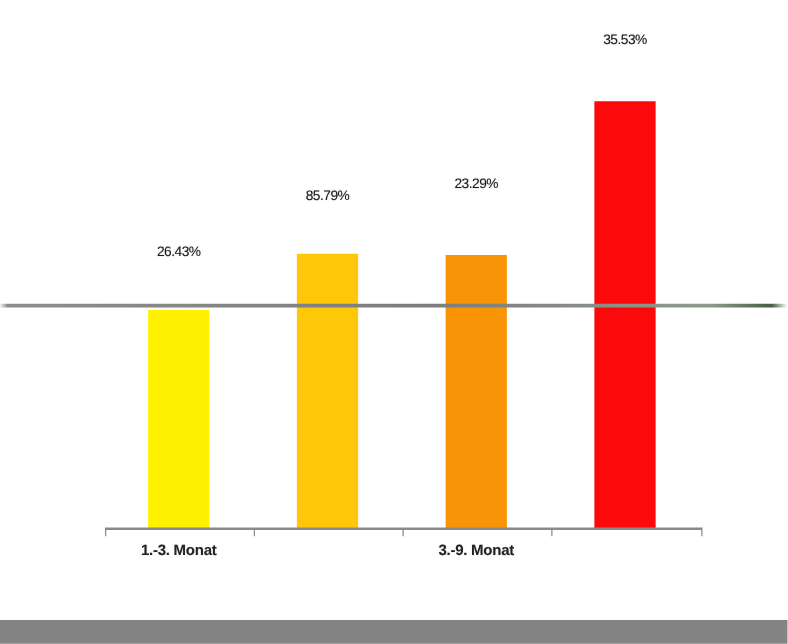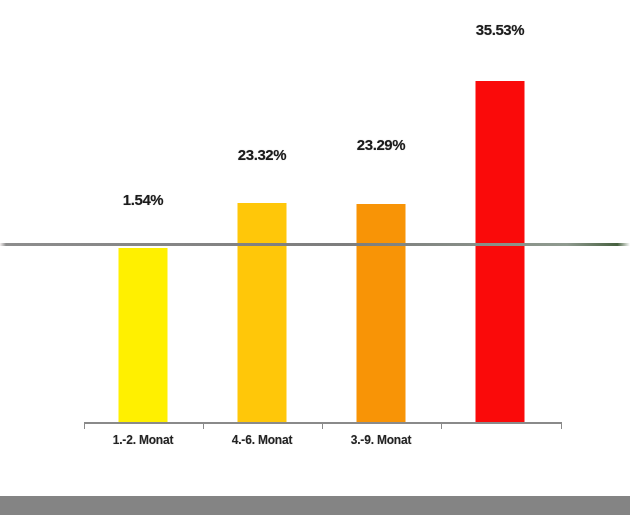--- a/index.html
+++ b/index.html
@@ -64,22 +64,22 @@
     transform: translateX(-50%);
     width: 49px;
   }
 
   .bar-value {
     position: absolute;
     left: 50%;
     transform: translateX(-50%);
     white-space: nowrap;
     font-family: "Liberation Sans", sans-serif;
-    font-size: 15px;
-    font-weight: bold;
+    font-size: 11px;
+    font-weight: normal;
     color: #1b1b1b;
     letter-spacing: -0.4px;
     text-shadow: 0 0 1px rgba(0,0,0,0.35);
   }
 
   
   #x-axis {
     position: absolute;
     left: 84px;
     top: 422px;
@@ -127,26 +127,26 @@
   }
 </style>
 </head>
 <body>
 
 <div id="chart-canvas">
 
   <div id="plot-area">
 
     <div class="bar-slot" style="left:0px;">
-      <div class="bar-value" style="bottom:215px;">1.54%</div>
+      <div class="bar-value" style="bottom:215px;">26.43%</div>
       <div class="bar" style="height:175px; background:#FFF000;"></div>
     </div>
 
     <div class="bar-slot" style="left:119px;">
-      <div class="bar-value" style="bottom:260px;">23.32%</div>
+      <div class="bar-value" style="bottom:260px;">85.79%</div>
       <div class="bar" style="height:220px; background:#FFC709;"></div>
     </div>
 
     <div class="bar-slot" style="left:238px;">
       <div class="bar-value" style="bottom:270px;">23.29%</div>
       <div class="bar" style="height:219px; background:#F89406;"></div>
     </div>
 
     <div class="bar-slot" style="left:357px;">
       <div class="bar-value" style="bottom:385px;">35.53%</div>
@@ -159,20 +159,19 @@
 
   <div id="x-axis">
     <div class="axis-tick" style="left:0px;"></div>
     <div class="axis-tick" style="left:119px;"></div>
     <div class="axis-tick" style="left:238px;"></div>
     <div class="axis-tick" style="left:357px;"></div>
     <div class="axis-tick" style="left:477px;"></div>
   </div>
 
   <div id="x-labels">
-    <div class="x-label" style="left:0px;">1.-2. Monat</div>
-    <div class="x-label" style="left:119px;">4.-6. Monat</div>
+    <div class="x-label" style="left:0px;">1.-3. Monat</div>
     <div class="x-label" style="left:238px;">3.-9. Monat</div>
   </div>
 
 </div>
 
 <div id="bottom-strip"></div>
 
 </body></html>

